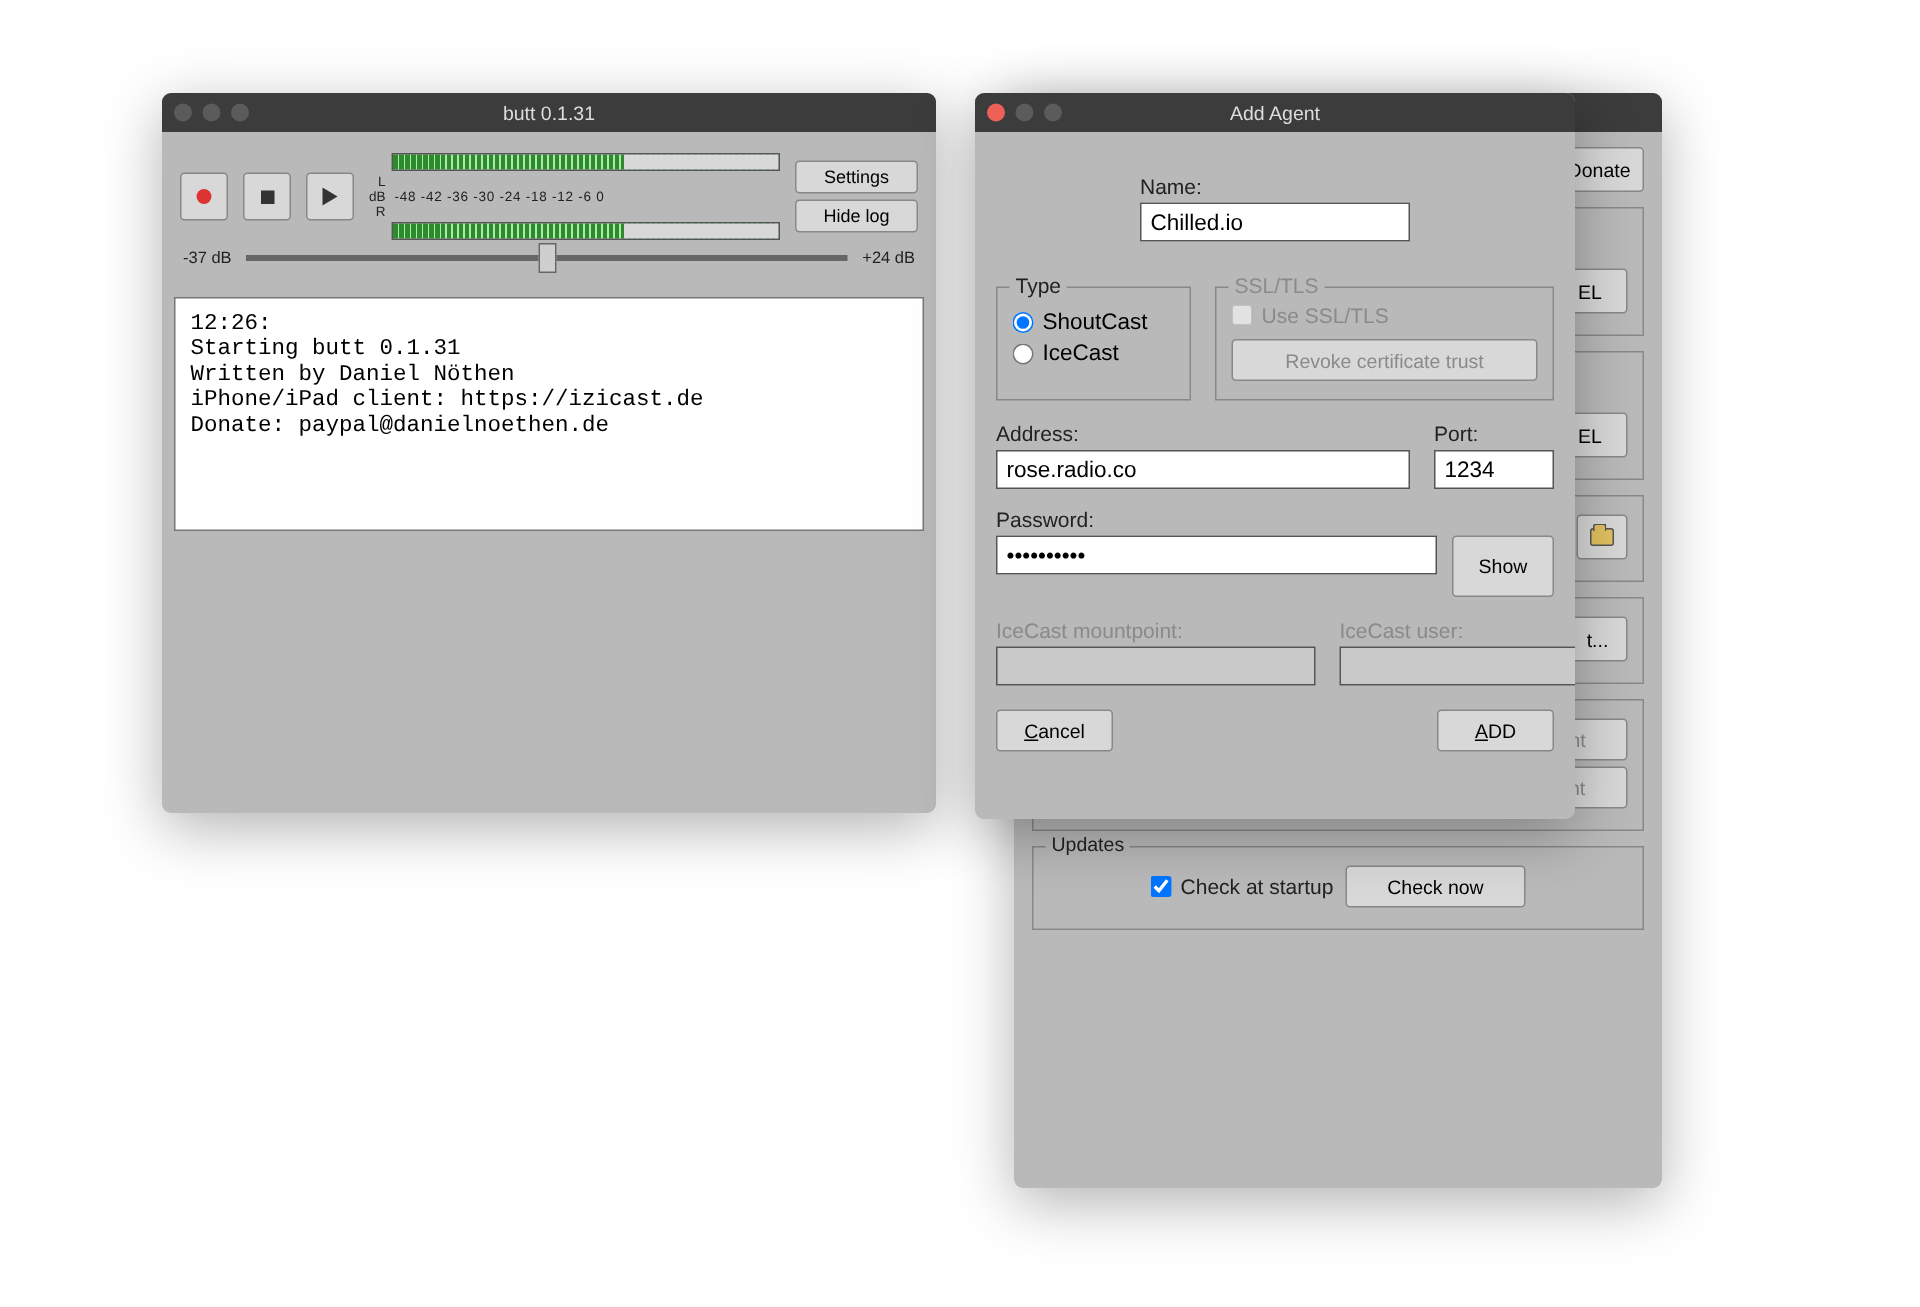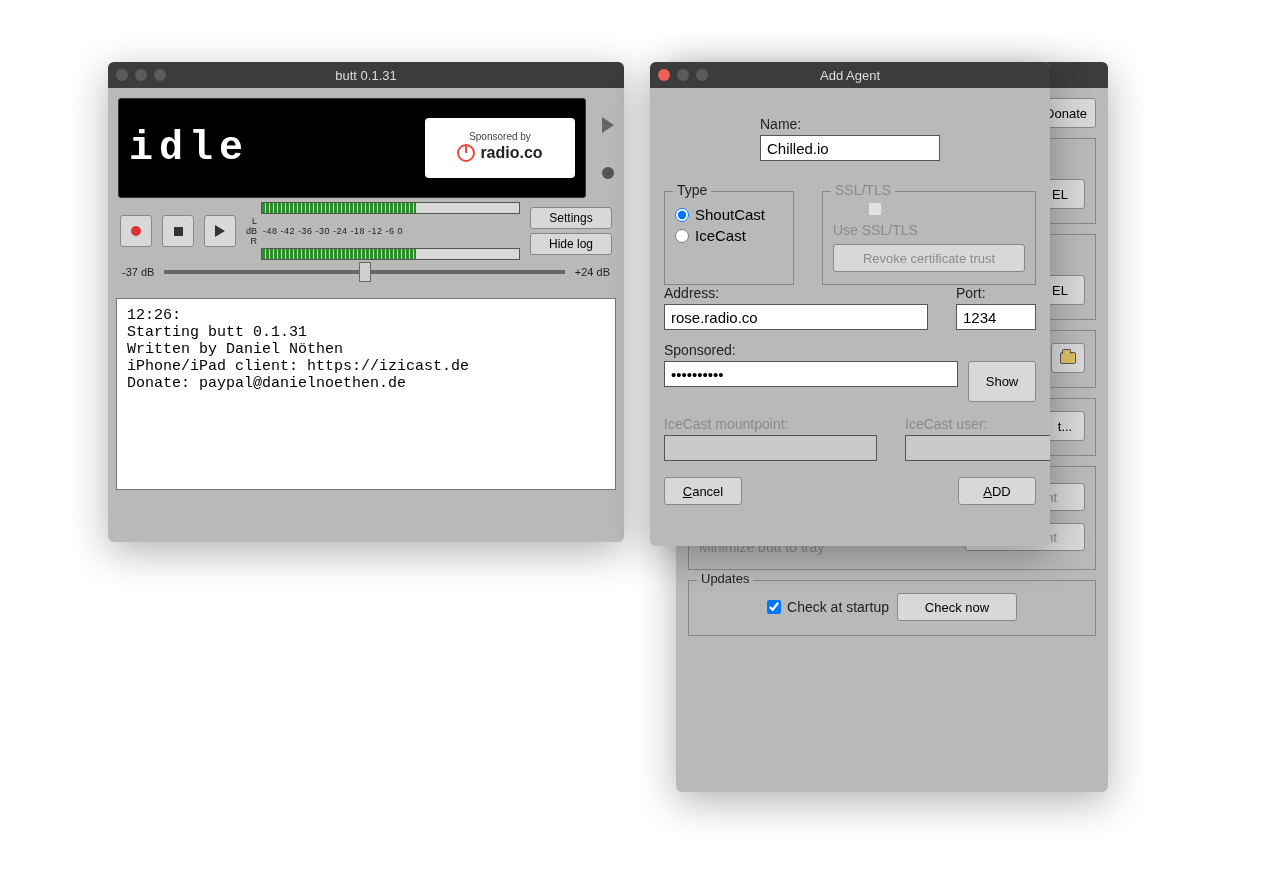--- a/index.html
+++ b/index.html
@@ -100,21 +100,21 @@
 .side-btns .btn { width: 82px; height: 22px; font-size: 12px; }
 
 .slider-row { display: flex; align-items: center; gap: 10px; padding: 6px 4px; font-size: 11px; color: #222; }
 .slider { flex: 1; height: 4px; background: #666; position: relative; }
 .slider-thumb {
   position: absolute; top: -8px; left: calc(50% - 6px);
   width: 12px; height: 20px; background: #cfcfcf; border: 1px solid #666;
 }
 .log {
   background: #fff; border: 1px solid #777; margin: 4px 8px 8px;
-  height: 192px; padding: 8px 10px; font-family: "Courier New", monospace;
+  height: 156px; padding: 8px 10px; font-family: "Courier New", monospace;
   font-size: 15px; color: #000; white-space: pre; overflow: hidden;
 }
 
 
 #win-settings {
   left: 676px; top: 62px; width: 432px; height: 730px;
   background: #b9b9b9; z-index: 1;
 }
 .settings-body { padding: 10px 12px; }
 .group {
@@ -123,21 +123,21 @@
 }
 .group-label {
   position: absolute; top: -10px; left: 8px; background: #b9b9b9;
   padding: 0 4px; font-size: 13px; color: #222;
 }
 .sel { height: 24px; width: 250px; border: 1px solid #777; background: #cfcfcf; }
 .row { display: flex; align-items: center; gap: 8px; margin: 4px 0; }
 .chk { display: inline-flex; align-items: center; gap: 6px; font-size: 14px; color: #222; }
 .chk input { width: 14px; height: 14px; }
 .big-btn { width: 120px; height: 28px; }
-.disabled { color: #8a8a8a; flex-direction: column; }
+.disabled { color: #8a8a8a; }
 .disabled .btn, .btn.disabled { color: #8a8a8a; }
 .folder-btn { width: 34px; }
 .folder-icon {
   width: 18px; height: 12px; border: 1px solid #555; border-radius: 2px;
   background: #e0c060; position: relative;
 }
 .folder-icon::before {
   content: ""; position: absolute; top: -4px; left: 1px; width: 7px; height: 4px;
   background: #e0c060; border: 1px solid #555; border-bottom: none; border-radius: 2px 2px 0 0;
 }
@@ -162,21 +162,21 @@
 .fieldset {
   border: 1px solid #888; padding: 10px 10px 12px; position: relative; margin-top: 14px;
 }
 .fieldset .legend {
   position: absolute; top: -10px; left: 8px; background: #b9b9b9; padding: 0 4px;
   font-size: 14px; color: #222;
 }
 .fieldset.dis .legend { color: #8a8a8a; }
 .radio { display: flex; align-items: center; gap: 6px; font-size: 15px; margin: 4px 0; }
 .radio input { width: 14px; height: 14px; }
-.two-col { display: flex; gap: 28px; }
+.two-col { display: flex; gap: 16px; }
 .add-btns { display: flex; justify-content: space-between; margin-top: 16px; }
 .abtn { width: 78px; height: 28px; text-decoration: underline; text-decoration-color: transparent; }
 .abtn .ul { text-decoration: underline; }
 
 .name-center { display: flex; justify-content: center; }
 
 </style>
 </head>
 <body>
 
@@ -261,36 +261,20 @@
   <div class="titlebar">
     <div class="traffic-lights">
       <div class="tl tl-close"></div>
       <div class="tl tl-min"></div>
       <div class="tl tl-max"></div>
     </div>
     <div class="title">butt 0.1.31</div>
   </div>
 
   <div class="display-panel">
-    <div class="lcd-wrap">
-      <div class="lcd" style="flex:1;">
-        <span class="lcd-text">idle</span>
-        <div class="sponsor-box">
-          <span>Sponsored by</span>
-          <div class="row">
-            <span class="power-icon"></span>
-            <span style="font-weight:bold;font-size:16px;color:#222;">radio.co</span>
-          </div>
-        </div>
-      </div>
-      <div class="lcd-side" style="justify-content:space-around;padding:8px 0;">
-        <div class="lcd-tri"></div>
-        <div class="lcd-dot"></div>
-      </div>
-    </div>
 
     <div class="ctl-row">
       <button class="btn tb">
           <span class="rec-dot"></span>
         </button>
       <button class="btn tb">
           <span class="stop-sq"></span>
         </button>
       <button class="btn tb">
           <span class="play-tri"></span>
@@ -362,33 +346,33 @@
       <div class="fieldset dis" style="flex:1;">
         <span class="legend">SSL/TLS</span>
         <label class="chk disabled">
           <input type="checkbox" disabled="" style="">
           <span>Use SSL/TLS</span>
         </label>
         <button class="btn disabled" style="width:100%;margin-top:6px;height:28px;">Revoke certificate trust</button>
       </div>
     </div>
 
-    <div class="two-col" style="">
+    <div class="two-col" style="margin-top:14px;">
       <div class="fld-col" style="flex:1;">
         <span class="lbl">Address:</span>
         <input class="txt" value="rose.radio.co" style="">
       </div>
       <div class="fld-col" style="width:80px;">
         <span class="lbl">Port:</span>
         <input class="txt" value="1234" style="">
       </div>
     </div>
 
     <div style="margin-top:12px;">
-      <span class="lbl">Sponsored:</span>
+      <span class="lbl">Password:</span>
       <div class="two-col" style="gap:10px;margin-top:3px;">
         <input class="txt" style="flex: 1 1 0%;" value="••••••••••">
         <button class="btn" style="width:68px;height:41px;">Show</button>
       </div>
     </div>
 
     <div class="two-col" style="margin-top:14px;">
       <div class="fld-col" style="flex:1;">
         <span class="lbl dis">IceCast mountpoint:</span>
         <input class="txt dis" disabled="" style="">

